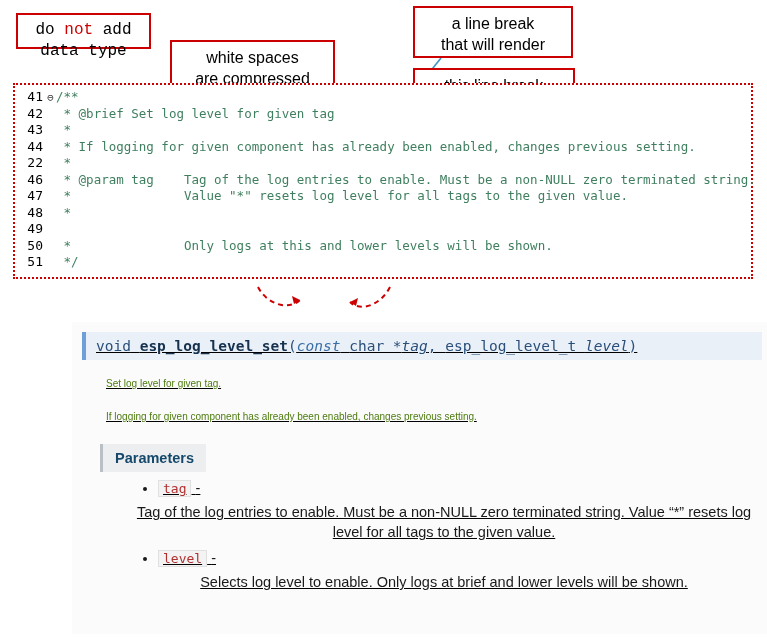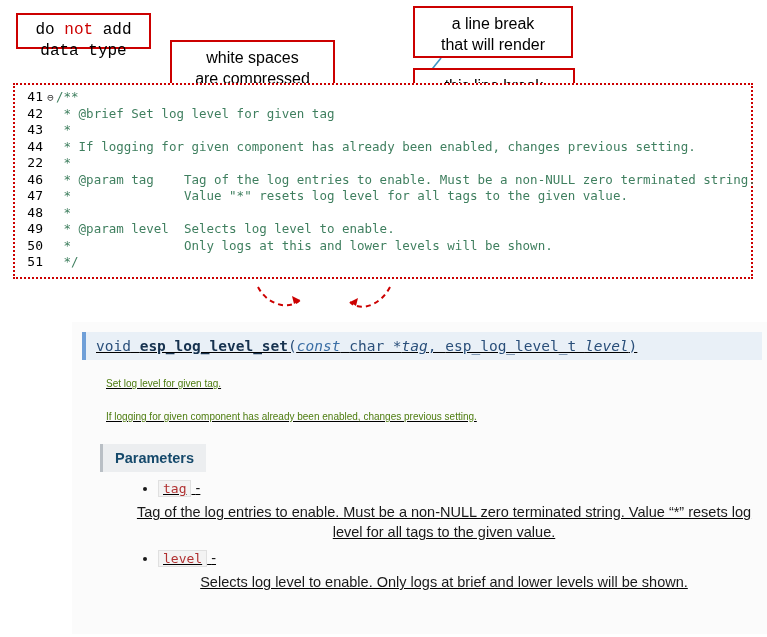--- a/index.html
+++ b/index.html
@@ -228,21 +228,20 @@
     <span class="code-text comment"> *               Value "*" resets log level for all tags to the given value.</span>
   </div>
   <div class="code-row">
     <span class="ln">48</span>
     <span class="fold"></span>
     <span class="code-text comment"> *</span>
   </div>
   <div class="code-row">
     <span class="ln">49</span>
     <span class="fold"></span>
-    <span class="code-text comment"> * @param level  Selects log level to enable.</span>
   </div>
   <div class="code-row">
     <span class="ln">50</span>
     <span class="fold"></span>
     <span class="code-text comment"> *               Only logs at this and lower levels will be shown.</span>
   </div>
   <div class="code-row">
     <span class="ln">51</span>
     <span class="fold"></span>
     <span class="code-text comment"> */</span>

